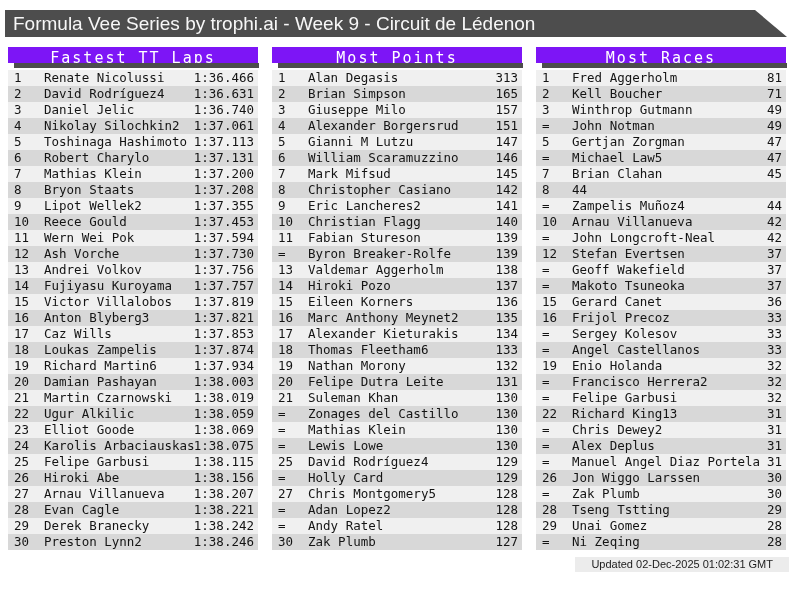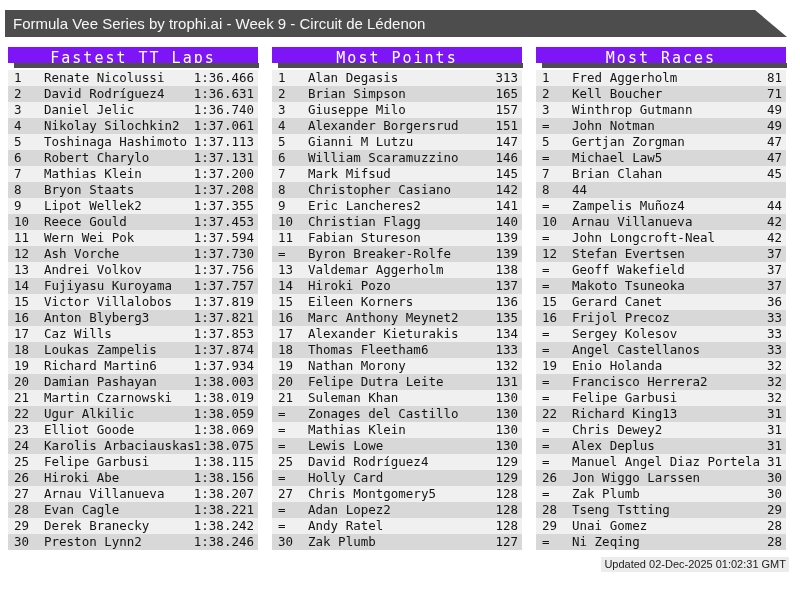--- a/index.html
+++ b/index.html
@@ -21,21 +21,21 @@
     font-family: "DejaVu Sans Mono", "Liberation Mono", monospace;
   }
   .titlebar {
     position: absolute;
     left: 5px; top: 10px;
     width: 782px; height: 27px;
     background: var(--bar);
     clip-path: polygon(0 0, 750px 0, 782px 100%, 0 100%);
     color: #f7f7f7;
     font-family: "Liberation Sans", "DejaVu Sans", sans-serif;
-    font-size: 15px;
+    font-size: 19px;
     line-height: 27px;
     padding-left: 8px;
     white-space: nowrap;
   }
   .board {
     position: absolute;
     top: 47px;
     width: 250px;
   }
   .board-header {
@@ -74,21 +74,21 @@
   .val    { flex: none; text-align: right; padding-right: 4px; }
   .footer {
     position: absolute;
     top: 557px;
     right: 11px;
     background: var(--footer-bg);
     color: #1c1c1c;
     font-family: "Liberation Sans", "DejaVu Sans", sans-serif;
     font-size: 11px;
     line-height: 15px;
-    padding: 0 3px;
+    padding: 0 16px;
     white-space: nowrap;
   }
 </style>
 </head>
 <body>
 
 <div class="stage">
 
   <div class="titlebar">
     <span>Formula Vee Series by trophi.ai - Week 9 - Circuit de Lédenon</span>

